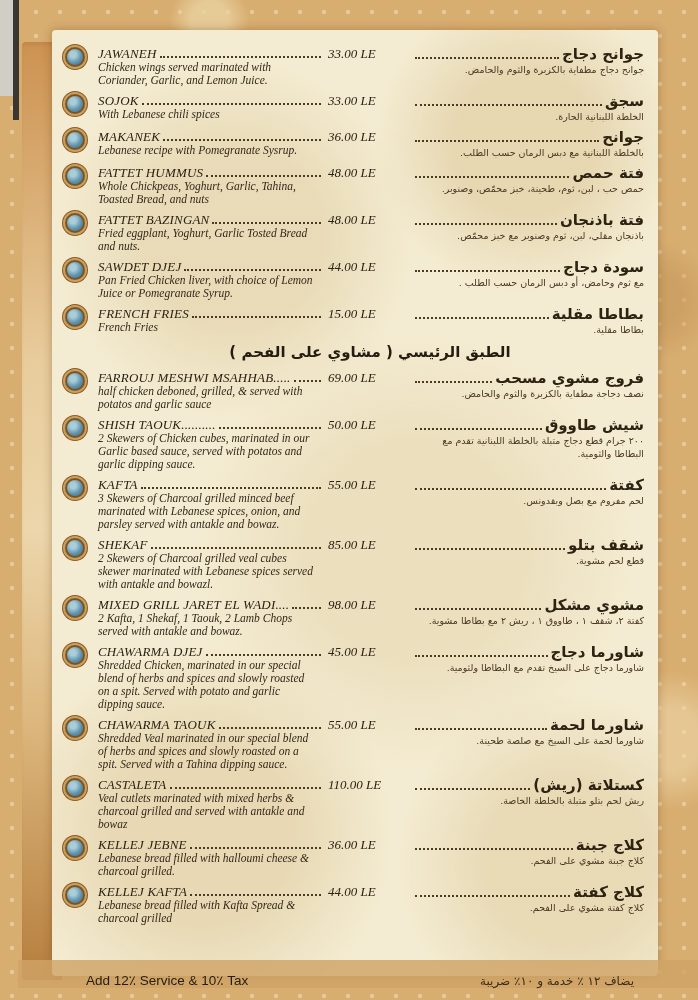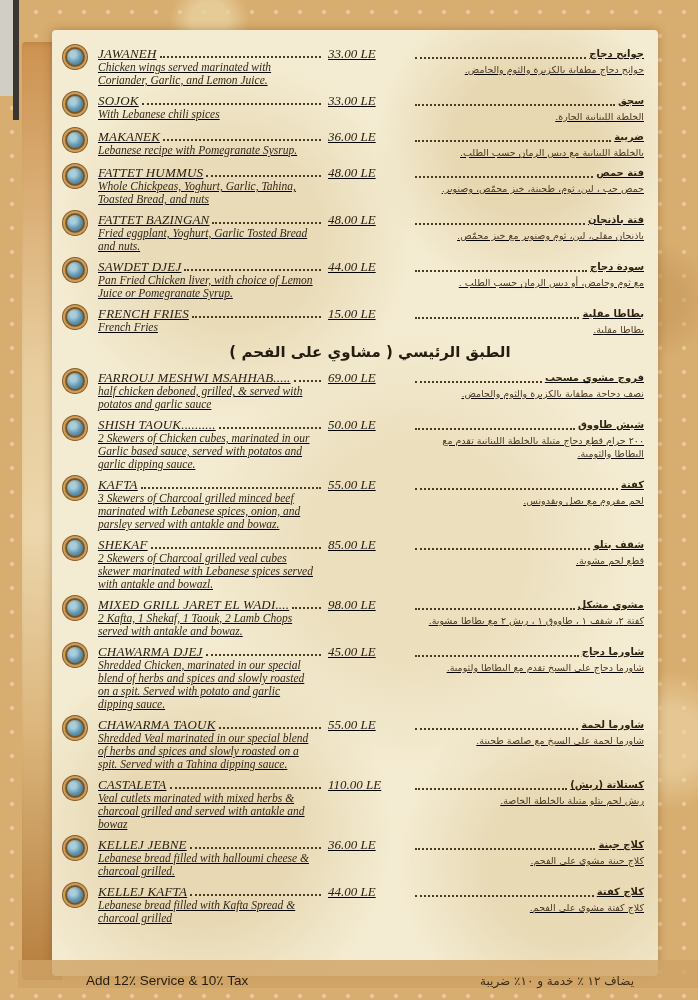--- a/index.html
+++ b/index.html
@@ -38,38 +38,38 @@
     background-image:
       radial-gradient(circle at 78% 12%, rgba(201,168,104,.30) 0 70px, rgba(201,168,104,0) 150px),
       radial-gradient(circle at 30% 22%, rgba(201,168,104,.24) 0 90px, rgba(201,168,104,0) 180px),
       radial-gradient(circle at 60% 55%, rgba(201,168,104,.18) 0 110px, rgba(201,168,104,0) 220px),
       radial-gradient(circle at 25% 85%, rgba(201,168,104,.28) 0 90px, rgba(201,168,104,0) 190px),
       radial-gradient(circle at 85% 88%, rgba(201,168,104,.26) 0 80px, rgba(201,168,104,0) 170px);
   }
 
   .menu-body { position:relative; padding:16px 14px 34px 4px; height:100%; overflow:hidden; }
 
-  .item { display:grid; grid-template-columns:38px 226px 80px 1fr; column-gap:4px; margin-bottom:6px;text-decoration:underline; }
+  .item { display:grid; grid-template-columns:38px 226px 80px 1fr; column-gap:4px; margin-bottom:6px; }
   .cell-icon { padding-top:1px; text-align:center; }
   .medallion {
     display:inline-block; width:20px; height:20px; border-radius:50%;
     background:radial-gradient(circle at 38% 35%, #a9cdd9 0 3px, #5e93ad 58%, #3d6f90 100%);
     border:2px solid #7d521f;
     box-shadow:0 0 0 2px #c9a05c, 0 0 0 3px #8a5a28;
   }
 
   .en-line { display:flex; align-items:flex-end; }
   .en-name { font-style:italic; font-size:13px; line-height:15px; color:#2b2114; letter-spacing:.2px; white-space:nowrap; }
   .dots { flex:1; border-bottom:2px dotted #4a3a24; margin:0 3px 3px 3px; min-width:8px; }
   .en-desc { font-style:italic; font-size:11.5px; line-height:13px; color:#33281a; padding-right:6px; }
 
   .cell-price { font-style:italic; font-size:13px; line-height:15px; color:#2b2114; white-space:nowrap; }
 
   .ar-line { display:flex; align-items:flex-end; }
-  .ar-name { font-family:"DejaVu Sans", sans-serif; font-weight:bold; font-size:10px; line-height:16px; color:#2e2212; white-space:nowrap; direction:rtl; }
+  .ar-name { font-family:"DejaVu Sans", sans-serif; font-weight:bold; font-size:15px; line-height:16px; color:#2e2212; white-space:nowrap; direction:rtl; }
   .ar-desc { font-family:"DejaVu Sans", sans-serif; font-size:9.5px; line-height:13px; color:#4a３722; color:#4a3722; text-align:right; padding-left:10px; margin-top:1px; }
 
   .section-heading { text-align:center; margin:4px 40px 8px 80px; }
   .section-heading .en { font-family:"Liberation Sans", sans-serif; font-size:19px; line-height:22px; color:#9e3a1c; }
   .section-heading .ar { font-family:"DejaVu Sans", sans-serif; font-weight:bold; font-size:15px; line-height:20px; color:#241c10; }
 
   .footer-band {
     position:absolute; left:18px; right:0; bottom:12px; height:28px;
     background:rgba(208,164,102,.82);
     display:flex; justify-content:space-between; align-items:flex-end;
@@ -138,21 +138,21 @@
       <div class="en-line">
         <span class="en-name">MAKANEK</span>
         <span class="dots"></span>
       </div>
       <div class="en-desc">Lebanese recipe with Pomegranate Sysrup.</div>
     </div>
     <div class="cell-price">36.00 LE</div>
     <div class="cell-ar">
       <div class="ar-line">
         <span class="dots"></span>
-        <span class="ar-name">ضريبة</span>
+        <span class="ar-name">جوانح</span>
       </div>
       <div class="ar-desc" dir="rtl">بالخلطة اللبنانية مع دبس الرمان حسب الطلب.</div>
     </div>
   </div>
 
   <div class="item">
     <div class="cell-icon">
       <span class="medallion"></span>
     </div>
     <div class="cell-en">

